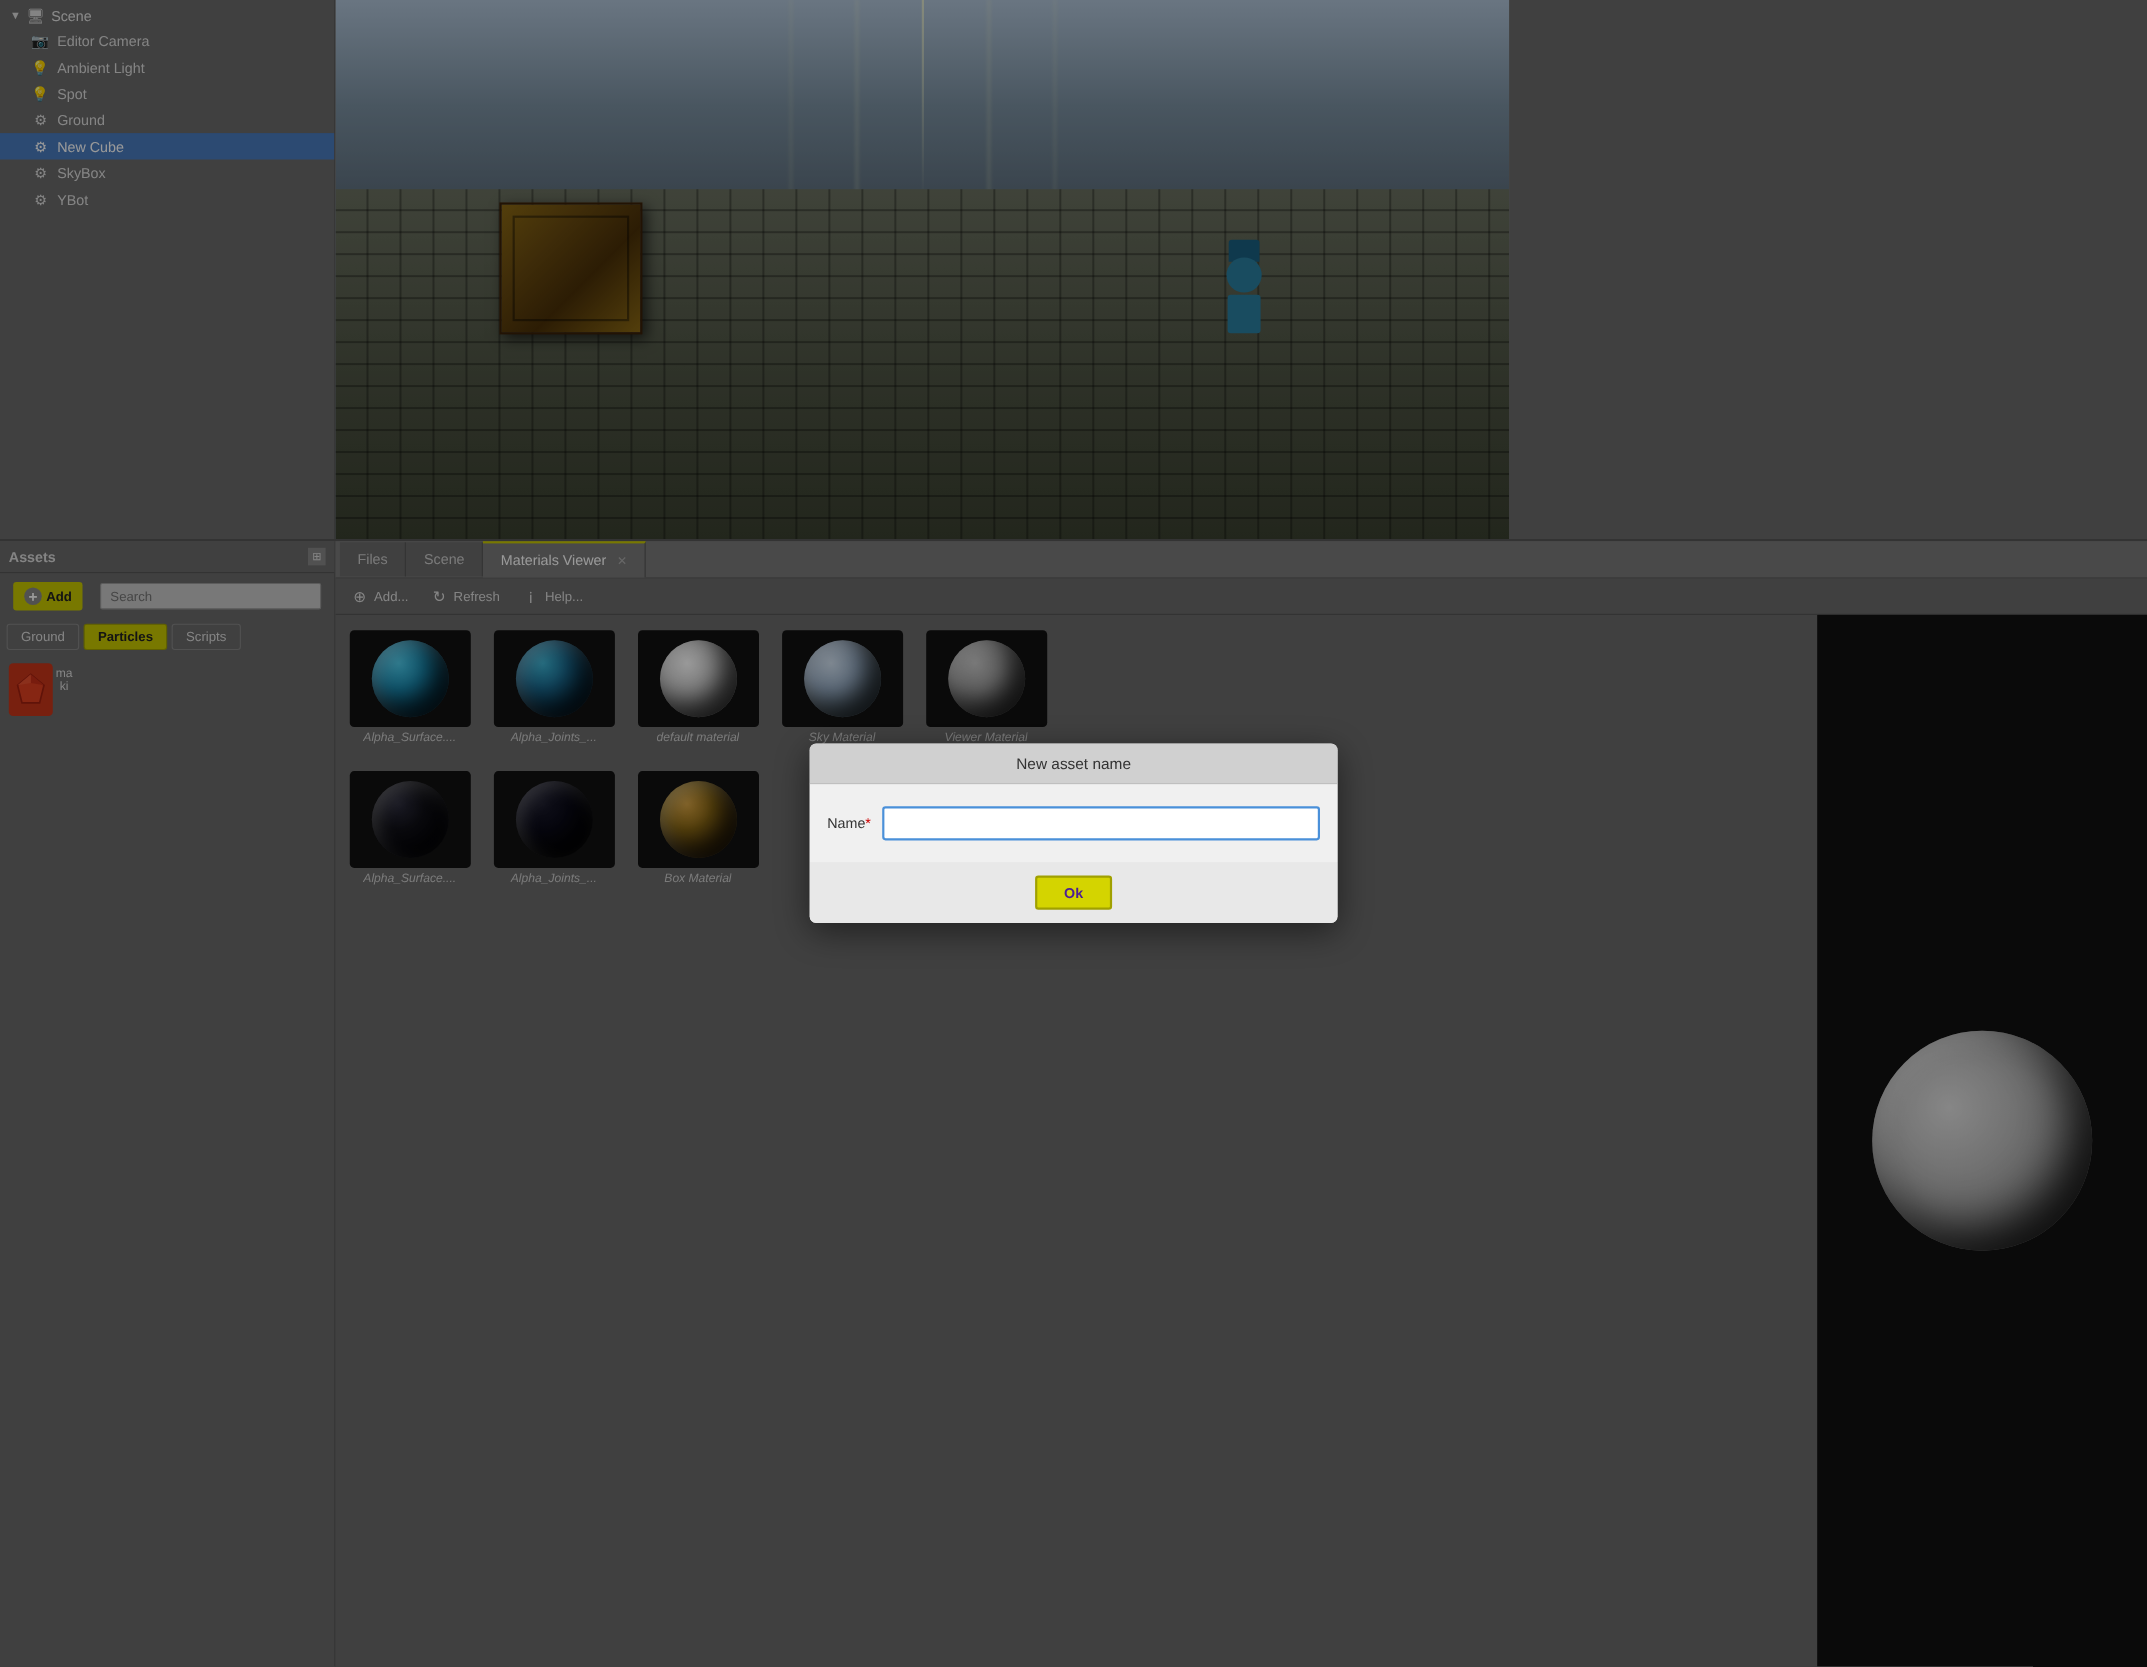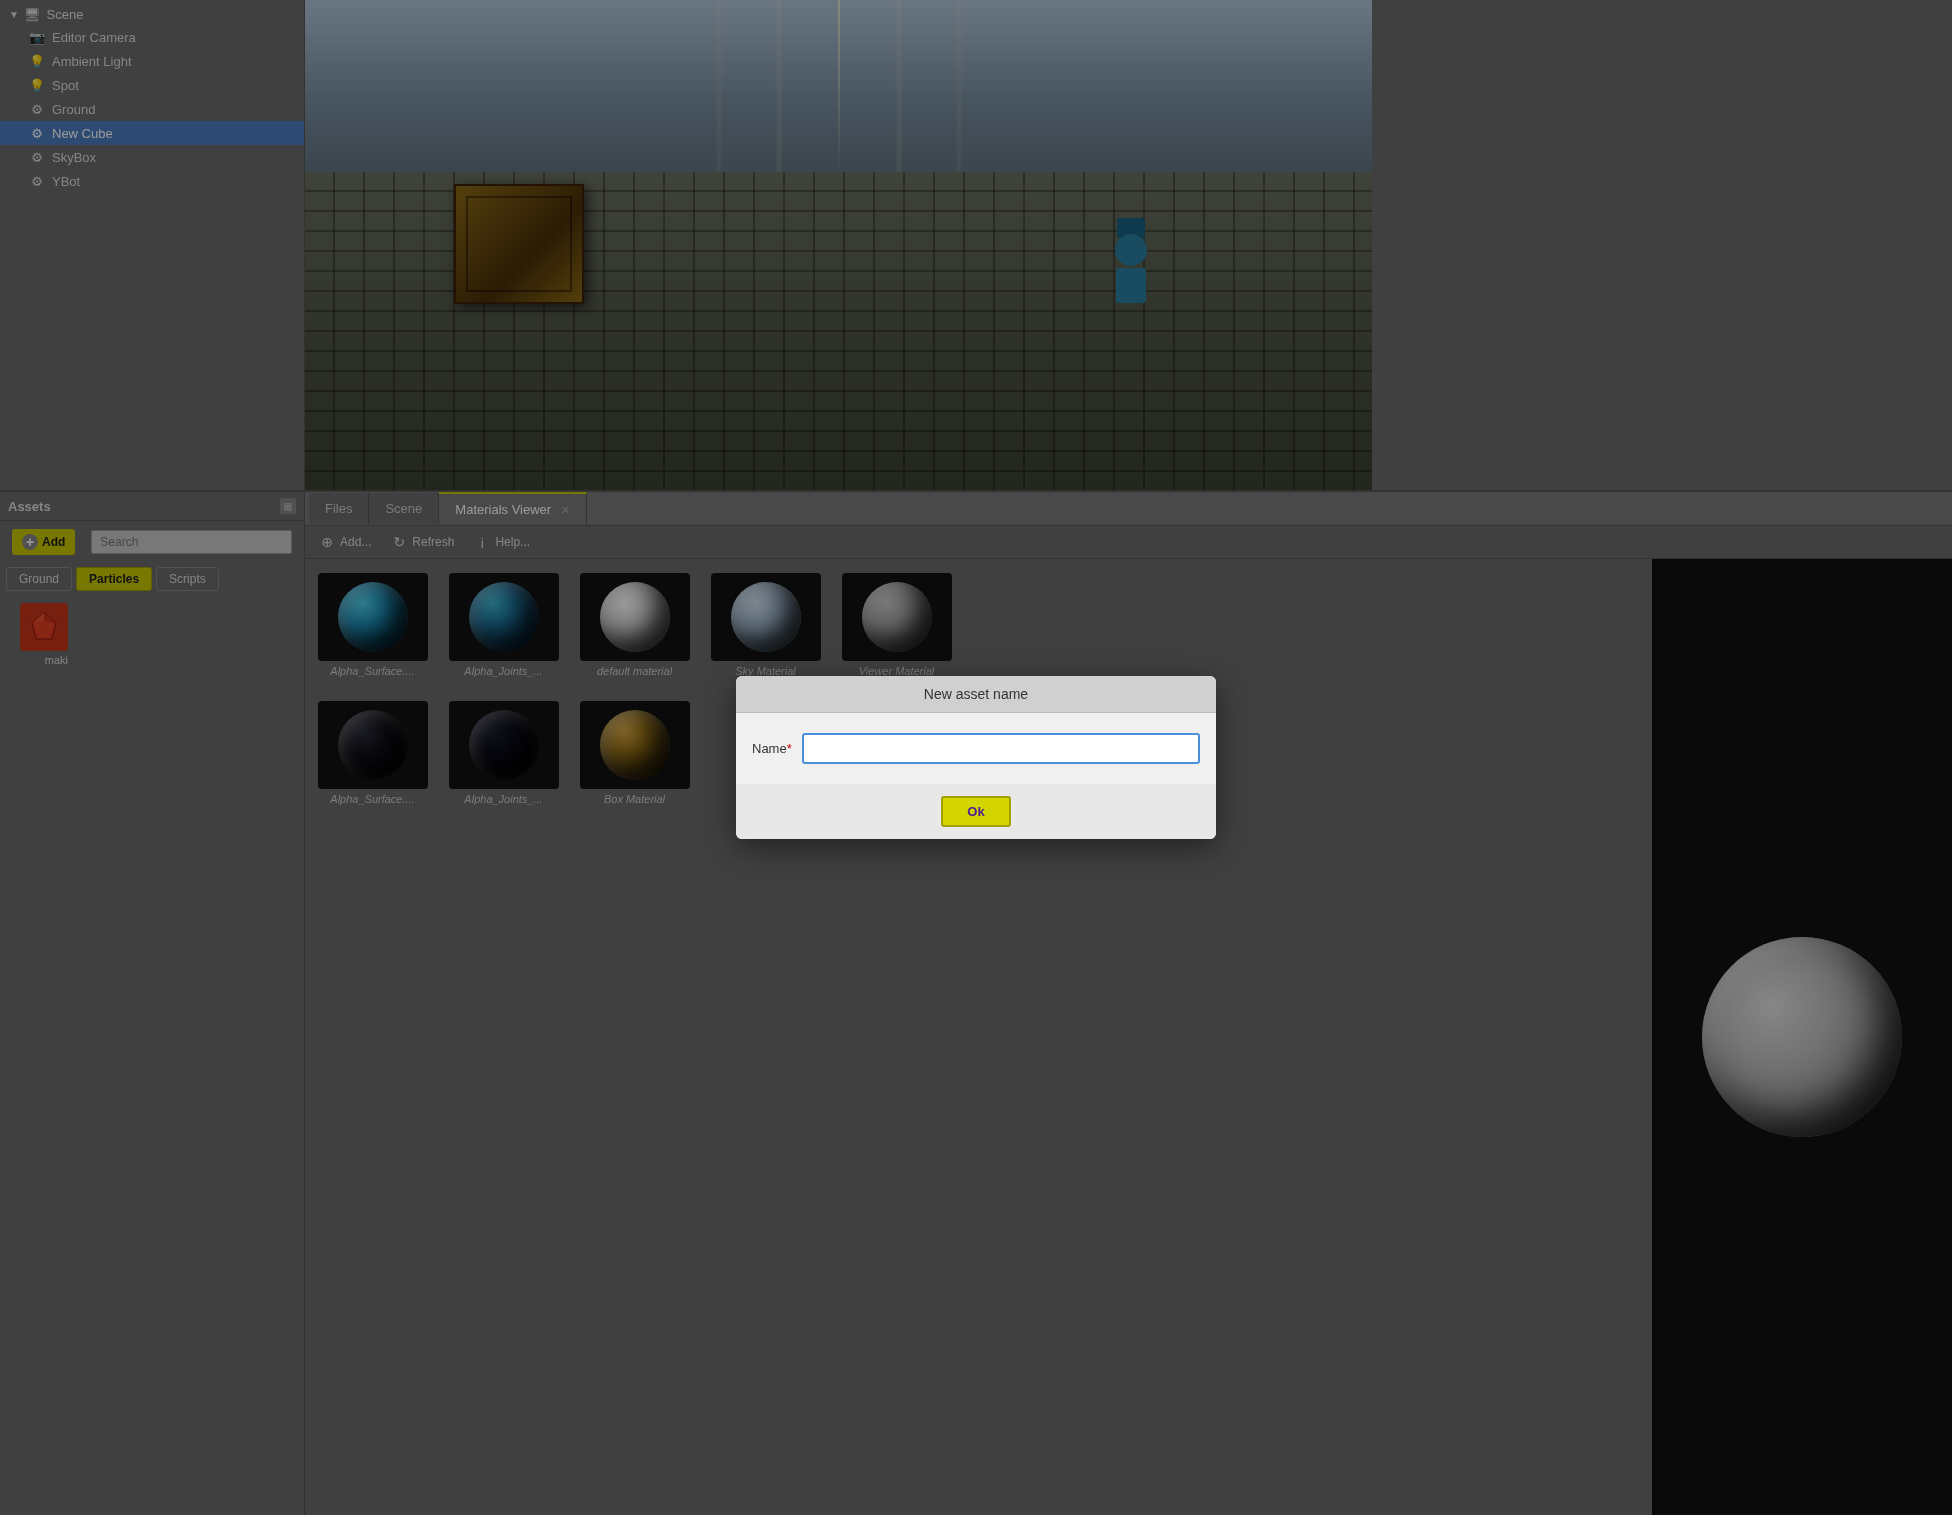--- a/index.html
+++ b/index.html
@@ -272,22 +272,22 @@
     .assets-content {
       flex: 1;
       padding: 8px;
       overflow-y: auto;
       display: flex;
       flex-direction: column;
       align-items: flex-start;
     }
     .asset-item {
       display: flex;
-      flex-direction: column;
-      align-items: flex-end;
+      flex-direction: row;
+      align-items: flex-start;
       width: 60px;
       cursor: pointer;
     }
     .asset-icon {
       width: 48px;
       height: 48px;
       background: #c8361a;
       border-radius: 4px;
       display: flex;
       align-items: center;

